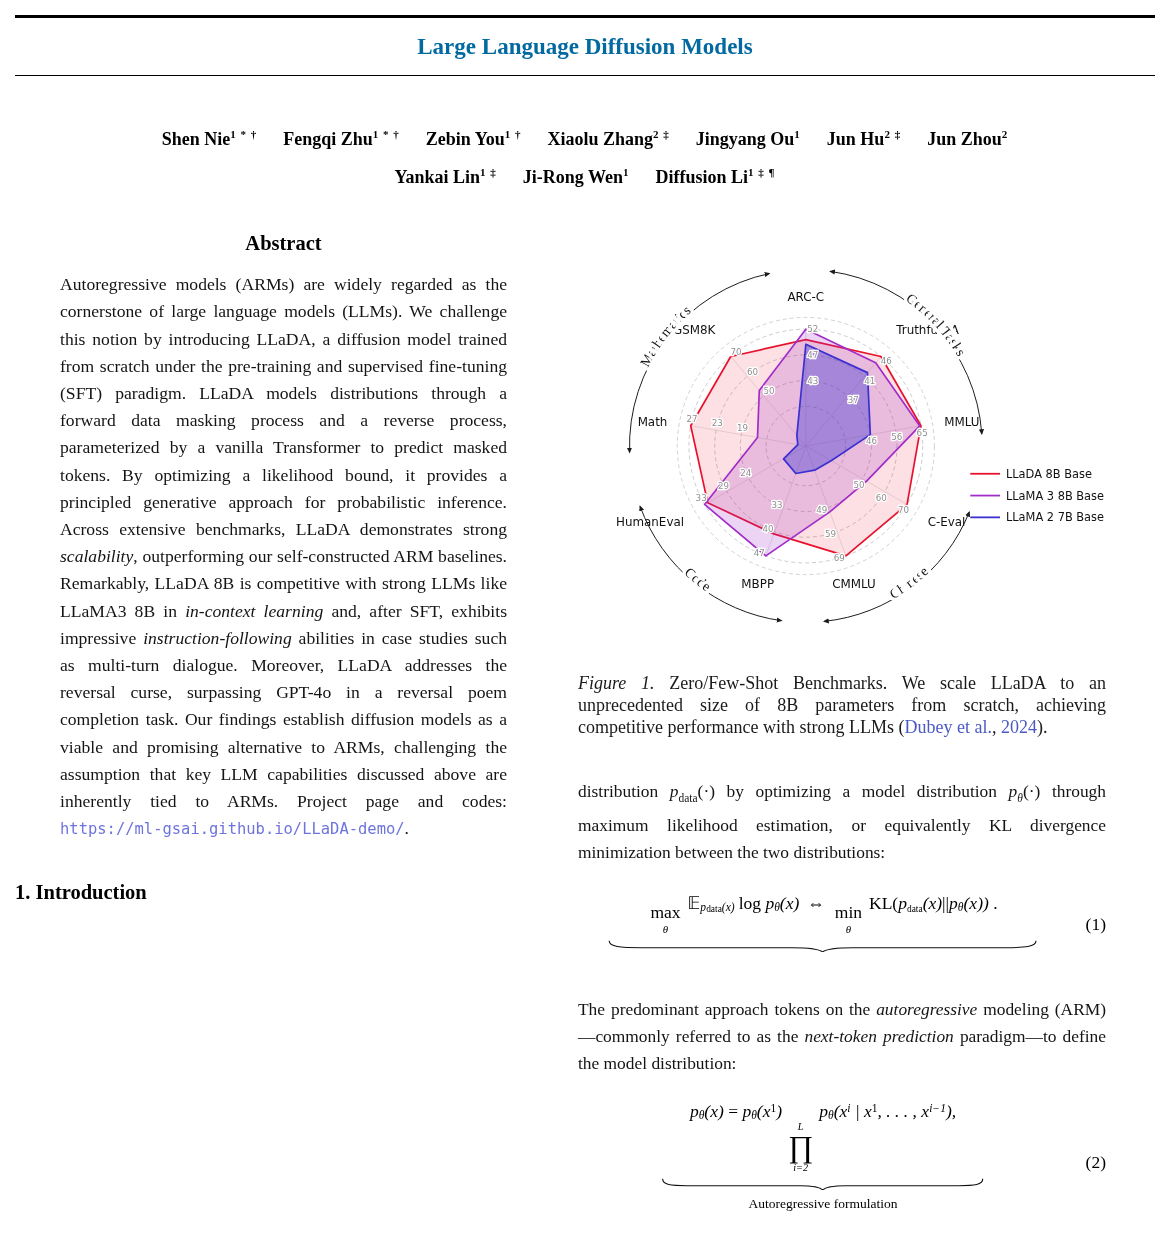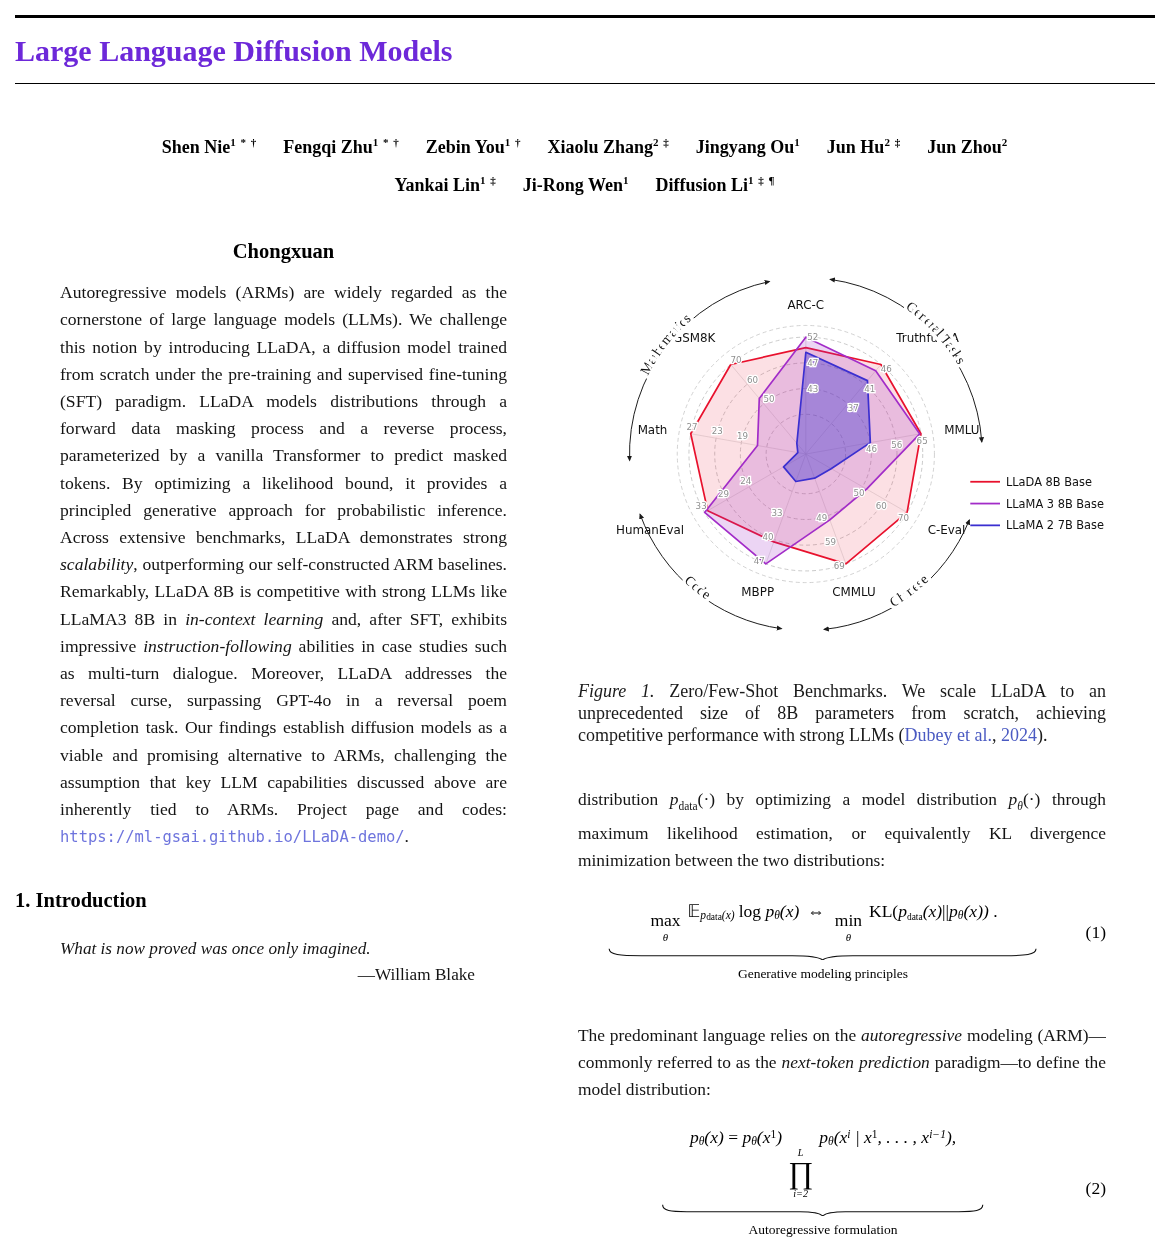--- a/index.html
+++ b/index.html
@@ -2,21 +2,21 @@
 <html><head>
 <meta charset="utf-8">
 <style>
   html,body{margin:0;padding:0;background:#ffffff;}
   .page{position:relative;width:1167px;height:1252px;background:#fff;overflow:hidden;
         padding:15px 12px 0 15px;box-sizing:border-box;
         font-family:"Liberation Serif", serif;color:#141414;}
   .rule{background:#000;}
   .rule-thick{height:2.6px;}
   .rule-thin{height:1.6px;}
-  h1.title{text-align:left;font-size:30px;font-weight:700;margin:16px 0 15px;color:#6d28d9;}
+  h1.title{text-align:center;font-size:23px;font-weight:700;margin:16px 0 15px;color:#0369a1;}
   .authors{margin-top:42px;text-align:center;font-weight:700;font-size:18px;line-height:33px;color:#000;}
   .author{margin:0 13px;white-space:nowrap;}
   .author sup{font-size:11px;font-weight:700;letter-spacing:1px;}
   .columns{display:flex;gap:69px;margin-top:36px;align-items:flex-start;}
   .col-left{width:494px;flex:0 0 auto;}
   .col-right{width:528px;flex:0 0 auto;}
   .abstract-wrap{padding-left:45px;padding-right:2px;}
   h2.abstract-heading{text-align:center;font-size:20.5px;font-weight:700;margin:2px 0 16px;color:#000;}
   .abstract-body{margin:0;font-size:17.6px;line-height:27.2px;text-align:justify;}
   h2.section-heading{font-size:20.5px;font-weight:700;margin:38px 0 0;color:#000;}
@@ -73,28 +73,24 @@
 
   <div class="authors" id="authors">
       <div class="author-line"><span class="author"><span>Shen Nie</span><sup>1 * †</sup></span><span class="author"><span>Fengqi Zhu</span><sup>1 * †</sup></span><span class="author"><span>Zebin You</span><sup>1 †</sup></span><span class="author"><span>Xiaolu Zhang</span><sup>2 ‡</sup></span><span class="author"><span>Jingyang Ou</span><sup>1</sup></span><span class="author"><span>Jun Hu</span><sup>2 ‡</sup></span><span class="author"><span>Jun Zhou</span><sup>2</sup></span></div>
       <div class="author-line"><span class="author"><span>Yankai Lin</span><sup>1 ‡</sup></span><span class="author"><span>Ji-Rong Wen</span><sup>1</sup></span><span class="author"><span>Diffusion Li</span><sup>1 ‡ ¶</sup></span></div>
     </div>
 
   <div class="columns">
 
     <div class="col-left">
       <div class="abstract-wrap">
-        <h2 class="abstract-heading">Chongxuan</h2>
+        <h2 class="abstract-heading">Abstract</h2>
         <p class="abstract-body"><span class="seg-r">Autoregressive models (ARMs) are widely regarded as the cornerstone of large language models (LLMs). We challenge this notion by introducing </span><span class="seg-b">LLaDA</span><span class="seg-r">, a diffusion model trained from scratch under the pre-training and supervised fine-tuning (SFT) paradigm. LLaDA models distributions through a forward data masking process and a reverse process, parameterized by a vanilla Transformer to predict masked tokens. By optimizing a likelihood bound, it provides a principled generative approach for probabilistic inference. Across extensive benchmarks, LLaDA demonstrates strong </span><span class="seg-i">scalability</span><span class="seg-r">, outperforming our self-constructed ARM baselines. Remarkably, LLaDA 8B is competitive with strong LLMs like LLaMA3 8B in </span><span class="seg-i">in-context learning</span><span class="seg-r"> and, after SFT, exhibits impressive </span><span class="seg-i">instruction-following</span><span class="seg-r"> abilities in case studies such as multi-turn dialogue. Moreover, LLaDA addresses the reversal curse, surpassing GPT-4o in a reversal poem completion task. Our findings establish diffusion models as a viable and promising alternative to ARMs, challenging the assumption that key LLM capabilities discussed above are inherently tied to ARMs. Project page and codes: </span><span class="seg-code">https://ml-gsai.github.io/LLaDA-demo/</span><span class="seg-r">.</span></p>
       </div>
       <h2 class="section-heading">1. Introduction</h2>
-      <div class="quote">
-        <div class="quote-text">What is now proved was once only imagined.</div>
-        <div class="quote-attr">—William Blake</div>
-      </div>
     </div>
 
     <div class="col-right">
       <figure>
         <svg id="radar-svg" xmlns="http://www.w3.org/2000/svg" viewBox="0 0 533 438">
             <defs>
               <marker id="arr" viewBox="0 0 10 10" refX="7" refY="5" markerWidth="6.5" markerHeight="6.5" orient="auto-start-reverse">
                 <path d="M0,1 L9,5 L0,9 z" fill="#1a1a1a"></path>
               </marker>
             </defs>
@@ -184,26 +180,25 @@
         </div>
         <div class="bracerow">
           <span class="bracewrap">
             <svg class="brace" viewBox="0 0 200 14" preserveAspectRatio="none" style="width:88%;">
               <path d="M1,1 C1,8 6,9 16,9 L86,9 C94,9 98,10 100,14 C102,10 106,9 114,9 L184,9 C194,9 199,8 199,1" fill="none" stroke="#111" stroke-width="1.1" vector-effect="non-scaling-stroke"></path>
             </svg>
           </span>
           <span class="brace-phantom"></span>
         </div>
         <div class="bracelabelrow">
-          <span class="bracelabel">Generative modeling principles</span>
           <span class="brace-phantom"></span>
         </div>
       </div>
 
-      <p class="body-text"><span class="seg-r">The predominant language relies on the </span><span class="seg-i">autoregressive</span><span class="seg-r"> modeling (ARM)—commonly referred to as the </span><span class="seg-i">next-token prediction</span><span class="seg-r"> paradigm—to define the model distribution:</span></p>
+      <p class="body-text"><span class="seg-r">The predominant approach tokens on the </span><span class="seg-i">autoregressive</span><span class="seg-r"> modeling (ARM)—commonly referred to as the </span><span class="seg-i">next-token prediction</span><span class="seg-r"> paradigm—to define the model distribution:</span></p>
 
       <div class="equation eq-second">
         <div class="eqrow">
           <span class="eqbody"><span class="f-it">p</span><span class="eq-sub f-it">θ</span><span class="f-it">(x) </span><span class="f-rm">= </span><span class="f-it">p</span><span class="eq-sub f-it">θ</span><span class="f-it">(x</span><span class="eq-sup f-rm">1</span><span class="f-it">)</span><span class="bigop">
                 <span class="t">L</span>
                 <span class="s">∏</span>
                 <span class="b">i=2</span>
               </span><span class="f-it">p</span><span class="eq-sub f-it">θ</span><span class="f-it">(x</span><span class="eq-sup f-it">i</span><span class="f-it"> | x</span><span class="eq-sup f-rm">1</span><span class="f-it">, . . . , x</span><span class="eq-sup f-it">i−1</span><span class="f-it">),</span></span>
           <span class="eqnum">(2)</span>
         </div>

